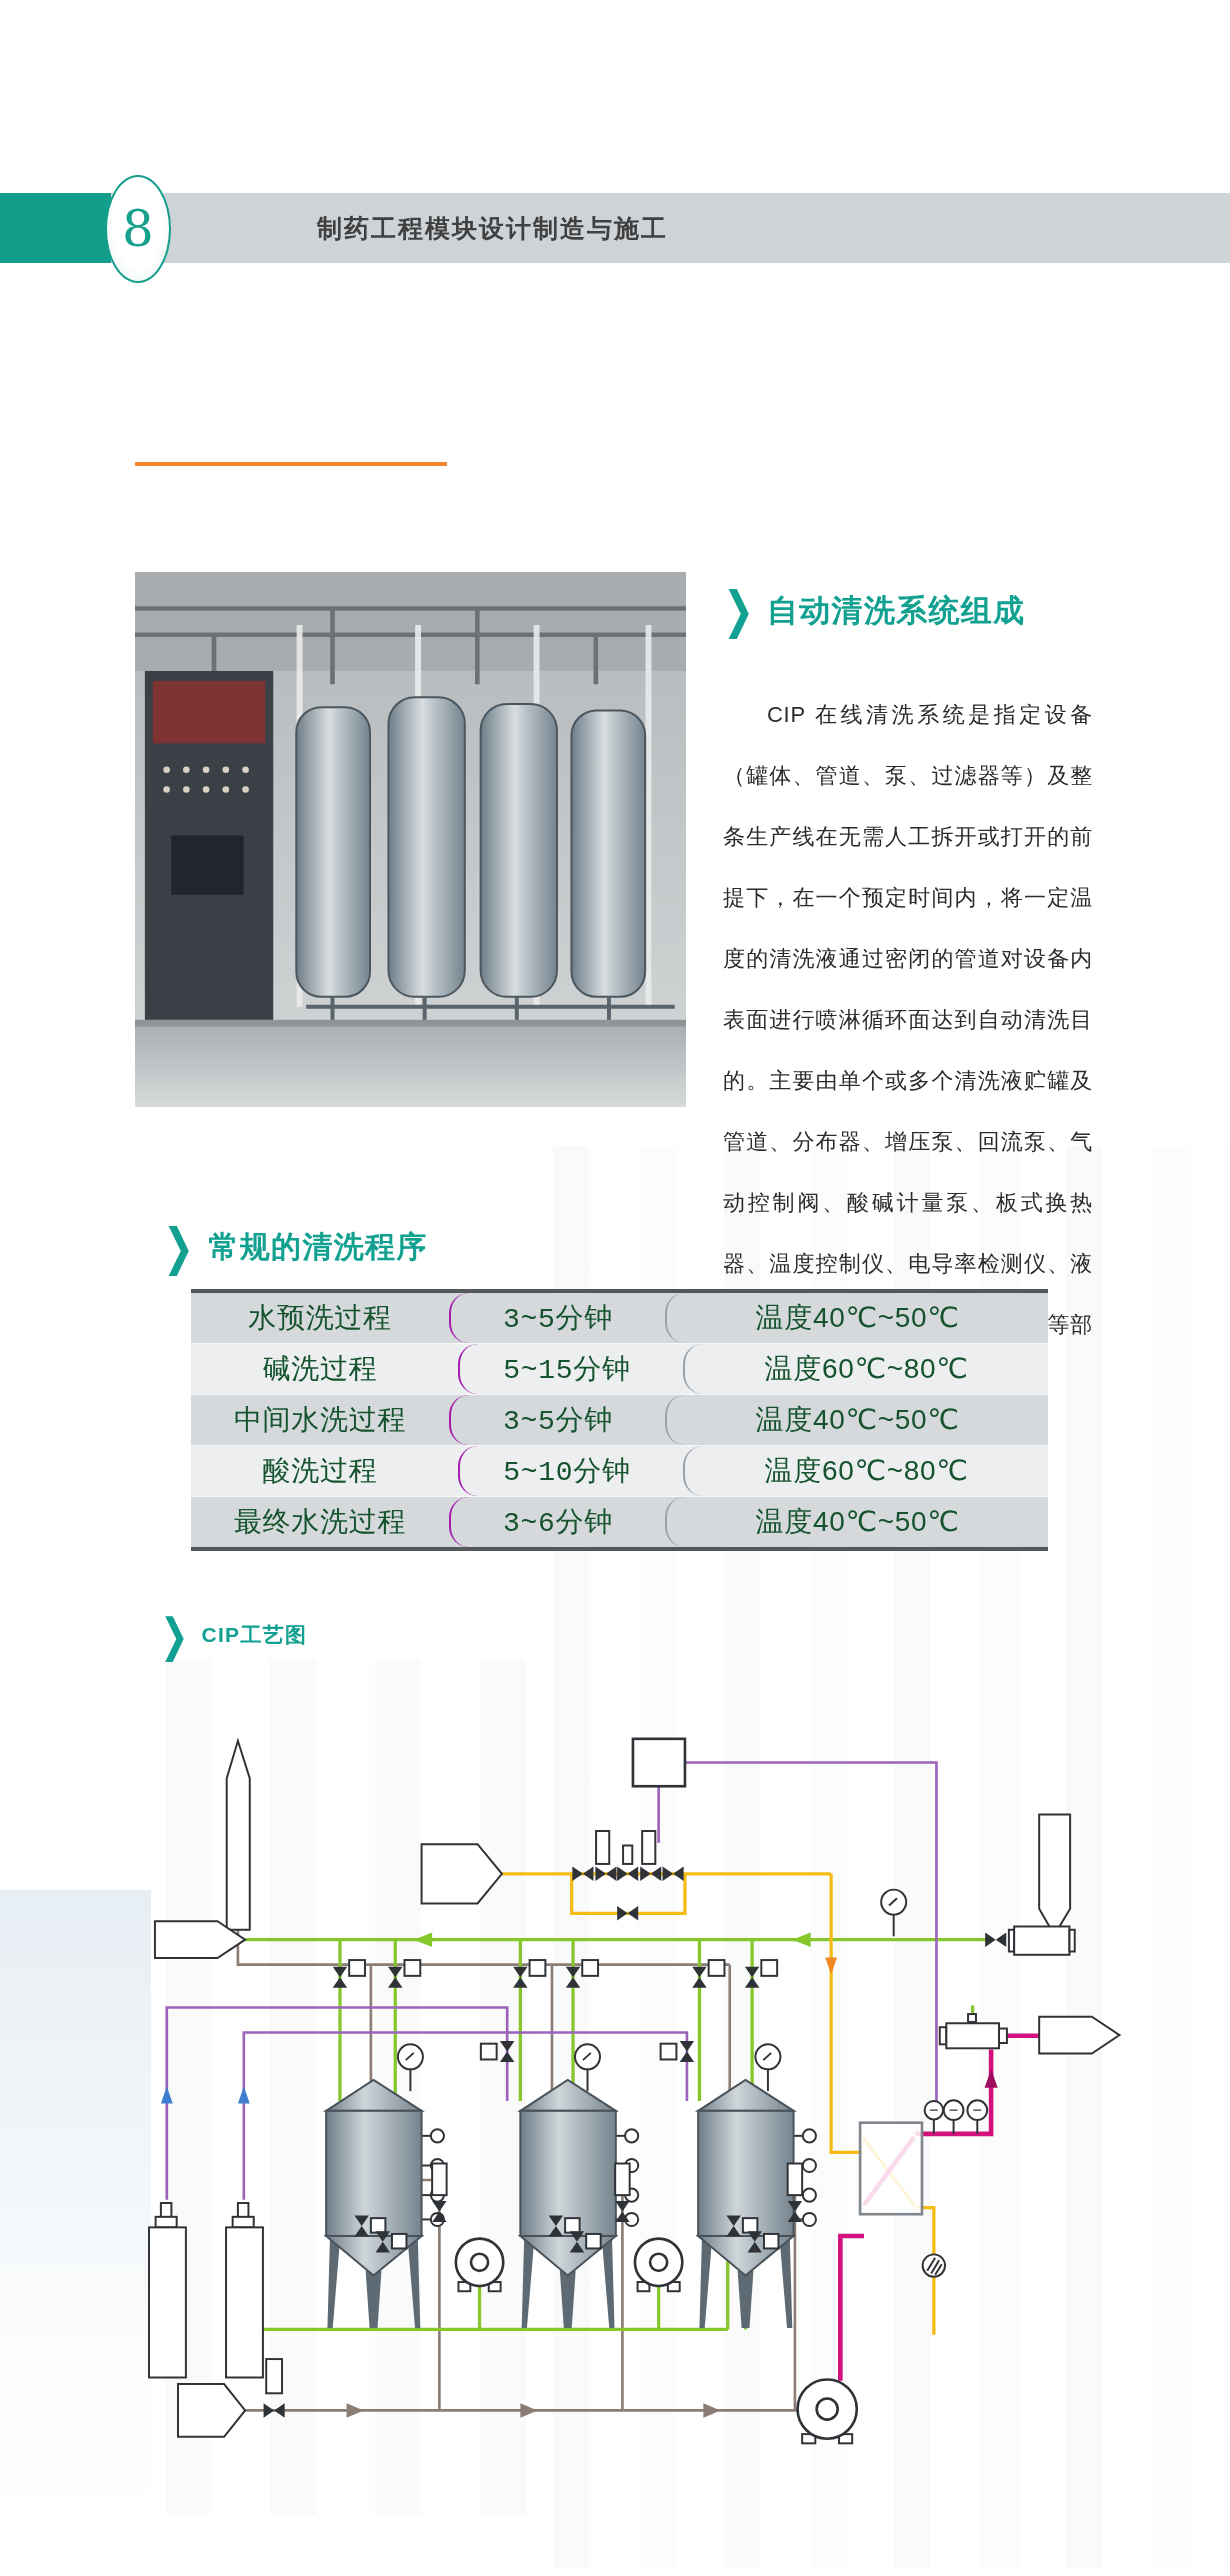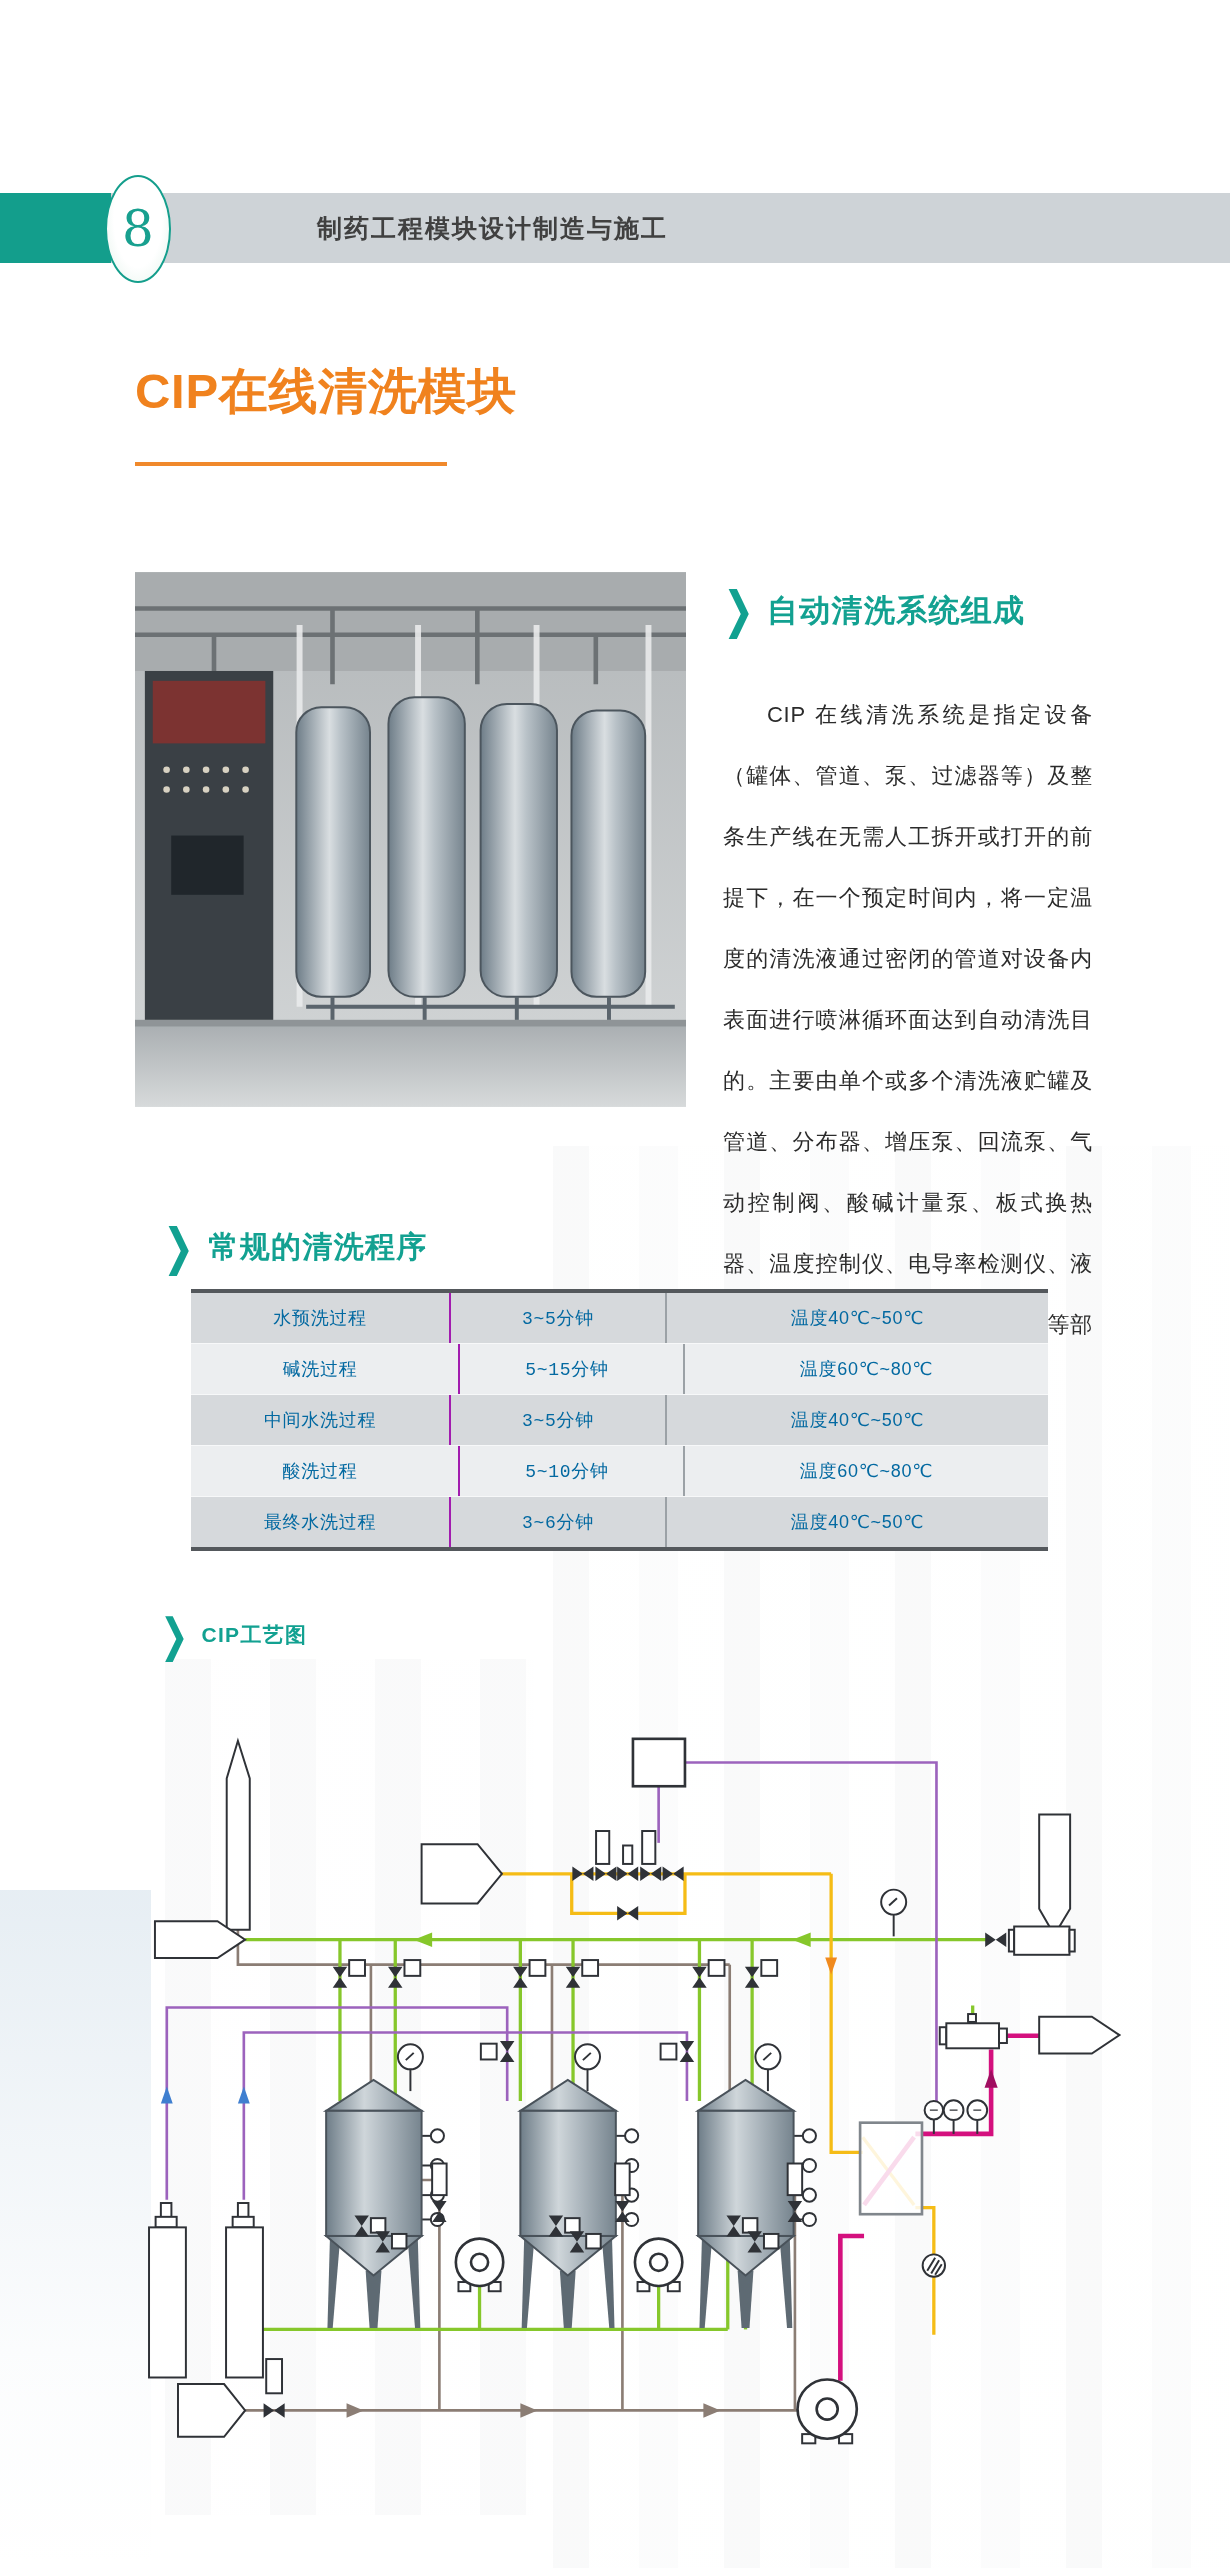--- a/index.html
+++ b/index.html
@@ -50,21 +50,21 @@
     font-size:22px;line-height:61px;color:#2B2B2B;text-align:justify;text-indent:2em;letter-spacing:0.7px;}
 
   
   .proc-table{position:absolute;left:191px;top:1289px;width:857px;
     border-top:4.6px solid #54585C;border-bottom:4.6px solid #54585C;}
   .proc-row{display:flex;height:50px;border-top:1.3px solid #F7F8F9;}
   .proc-row:first-child{border-top:none;}
   .proc-row.odd{background:#D6D9DC;}
   .proc-row.even{background:#ECEEF0;gap:9px;}
   .cell{display:flex;align-items:center;justify-content:center;
-    font-size:18px;color:#0369a1;letter-spacing:0.7px;}
+    font-size:28px;color:#14532d;letter-spacing:0.7px;border-radius:20px;}
   .c1{width:258px;}
   .c2{width:214px;border-left:2px solid #a21caf;font-family:Liberation Mono, monospace;}
   .c3{flex:1;border-left:2px solid #9BA1A6;}
 
   
   .photo{position:absolute;left:135px;top:572px;width:551px;height:535px;}
 
   
   .diagram{position:absolute;left:0;top:1673px;width:1231px;height:823px;}
 </style>
@@ -80,21 +80,20 @@
   <div class="band">
     <div class="band-teal"></div>
     <div class="band-gray">
       <div class="band-title">制药工程模块设计制造与施工</div>
     </div>
     <div class="badge">
       <span>8</span>
     </div>
   </div>
 
-  <div class="page-title">CIP在线清洗模块</div>
   <div class="title-rule"></div>
 
   <div class="photo">
     <svg width="551" height="535" viewBox="0 0 837 812">
       <defs>
         <linearGradient id="pmetal" x1="0" y1="0" x2="1" y2="0">
           <stop offset="0" stop-color="#6e7d88"></stop>
             <stop offset="0.45" stop-color="#d9dee1"></stop>
           <stop offset="0.6" stop-color="#b9c2c8"></stop>
             <stop offset="1" stop-color="#76848e"></stop>

